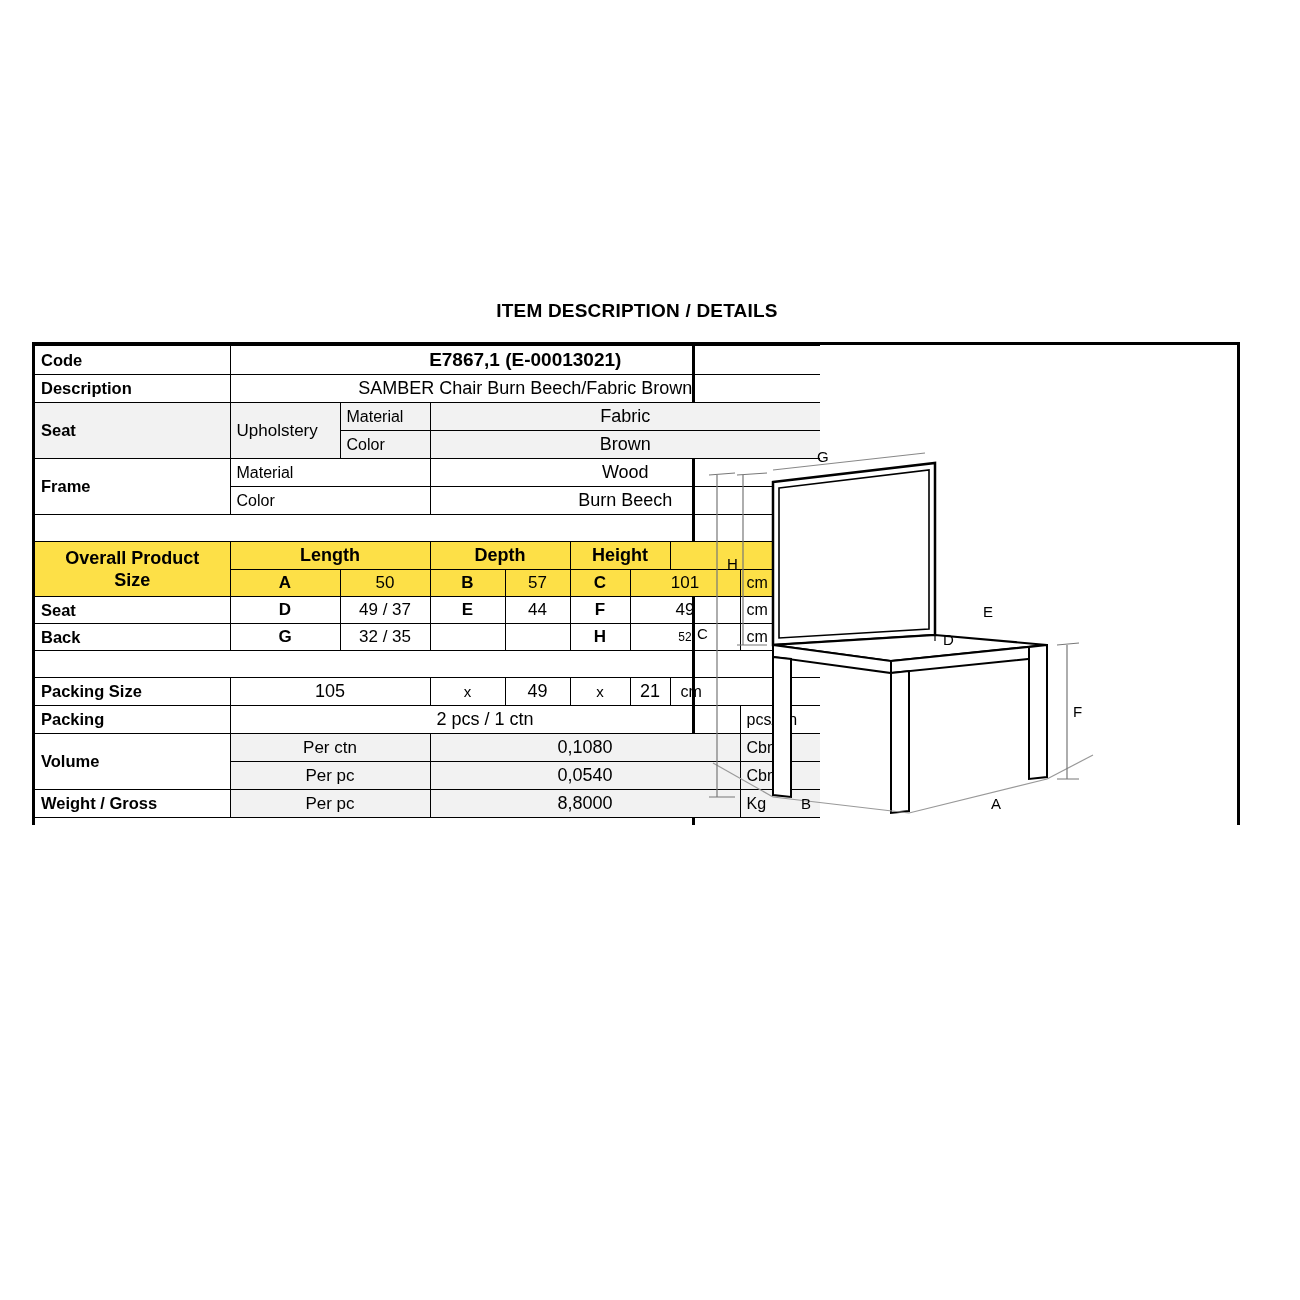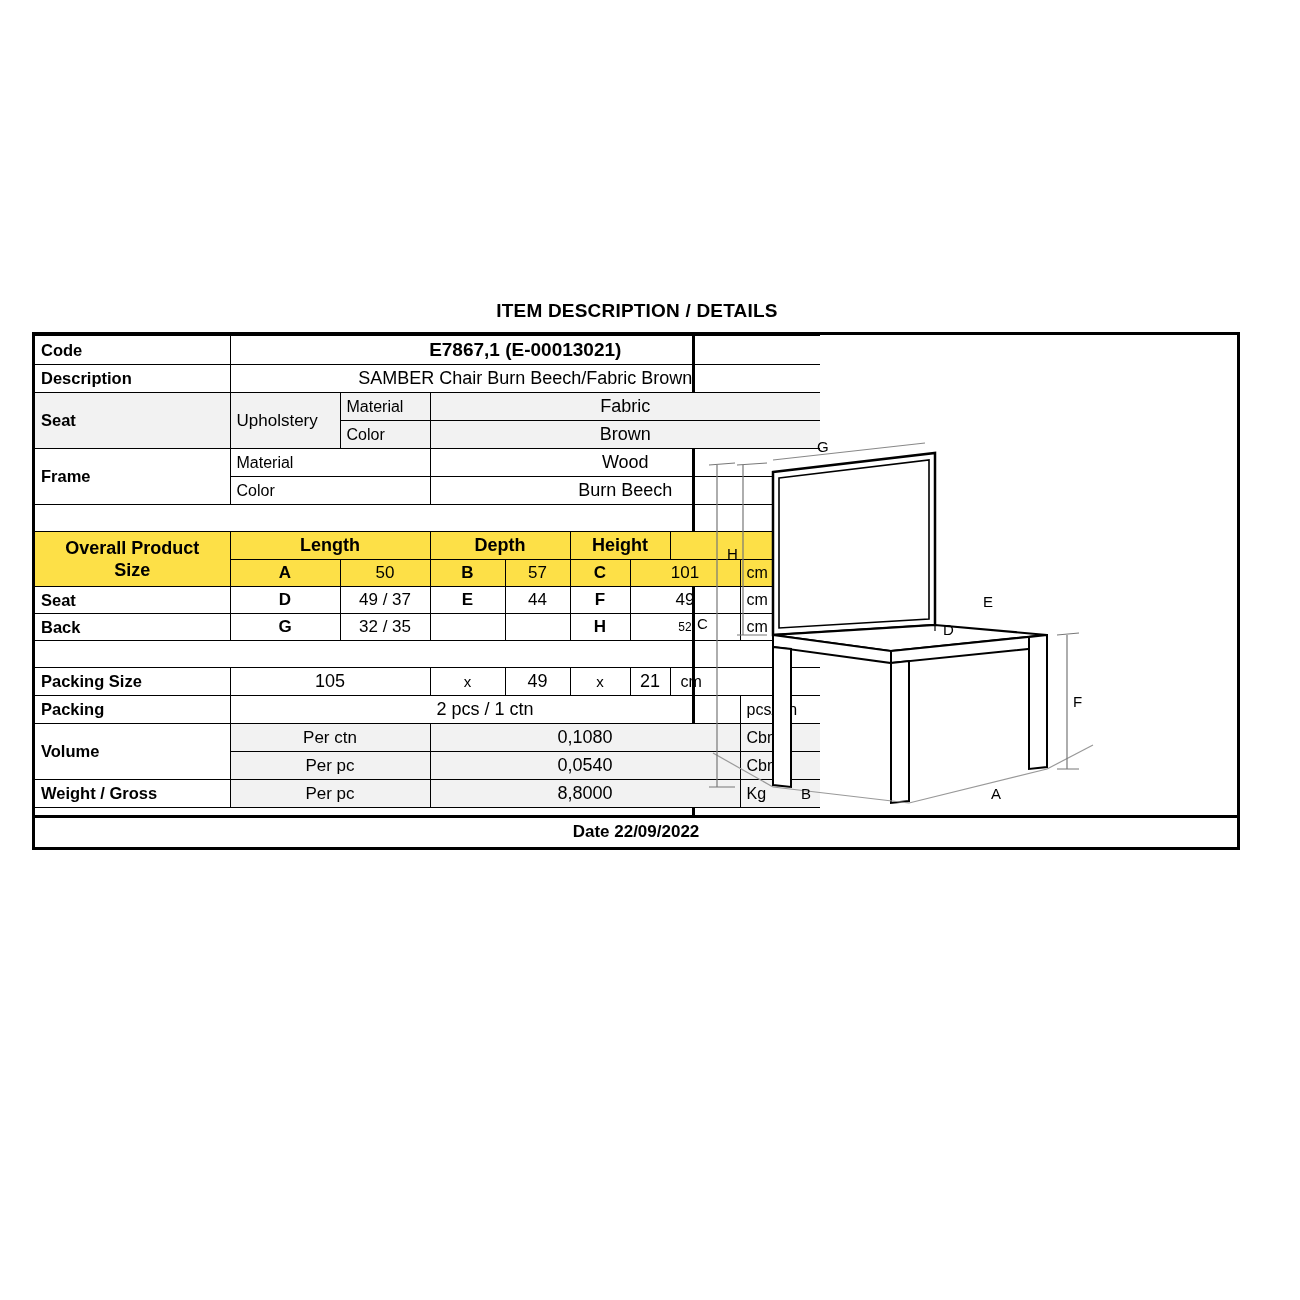--- a/index.html
+++ b/index.html
@@ -20,21 +20,21 @@
     left: 32px;
     top: 300px;
     width: 1236px;
   }
 
   .doc-title {
     text-align: center;
     font-size: 19px;
     font-weight: bold;
     letter-spacing: 0.2px;
-    margin-bottom: 10px;
+    margin-bottom: 20px;
     width: 1210px;
     margin-left: 0;
   }
 
   .frame {
     border: 3px solid #000;
     box-sizing: border-box;
     display: flex;
     flex-direction: row;
     width: 1208px;
@@ -312,14 +312,13 @@
 
           <text x="106" y="464" font-size="15" font-family="Liberation Sans, sans-serif" fill="#000">B</text>
 
           <text x="296" y="464" font-size="15" font-family="Liberation Sans, sans-serif" fill="#000">A</text>
         </svg>
       </div>
     </div>
 
   </div>
 
-  <div class="date-row">Date 22/09/2022</div>
 </div>
 
 </body></html>

